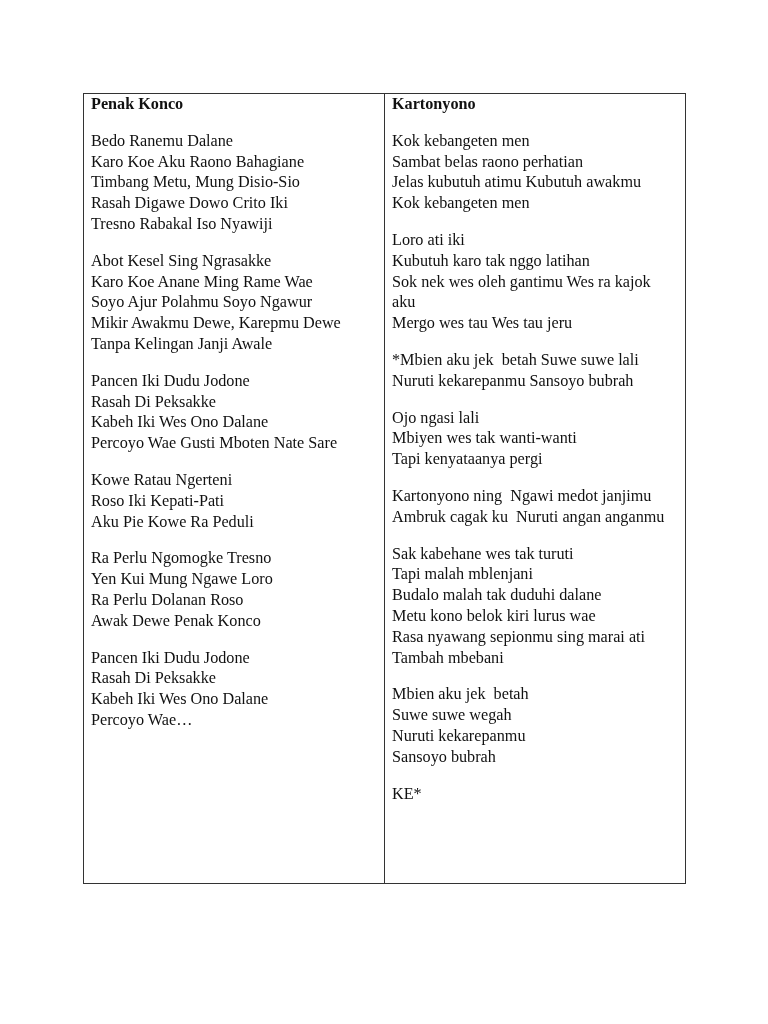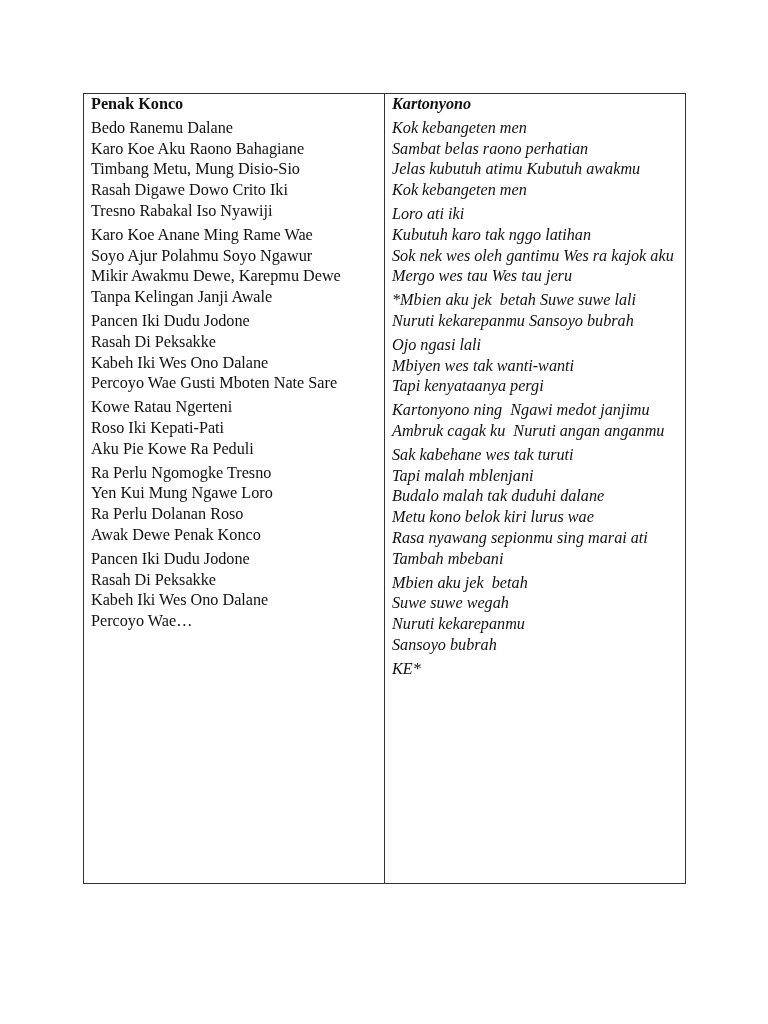--- a/index.html
+++ b/index.html
@@ -30,30 +30,29 @@
       padding: 0 7px;
       font-size: 16.2px;
       line-height: 20.8px;
     }
     .col-left {
       width: 301px;
       border-right: 1px solid #333333;
     }
     .col-right {
       flex: 1;
-      font-style: italic;
     }
     .col-title {
       font-weight: bold;
       margin-top: 0px;
       padding-top: 0px;
       height: 20.8px;
     }
     .stanza {
-      margin-top: 3px;
+      margin-top: 16px;
     }
     .line {
       display: block;
       white-space: pre-wrap;
     }
     .bold {
       font-weight: normal;
     }
   </style>
 </head>
@@ -65,20 +64,21 @@
 
     <div class="stanza">
       <span class="line">Bedo Ranemu Dalane</span>
       <span class="line">Karo Koe Aku Raono Bahagiane</span>
       <span class="line">Timbang Metu, Mung Disio-Sio</span>
       <span class="line">Rasah Digawe Dowo Crito Iki</span>
       <span class="line">Tresno Rabakal Iso Nyawiji</span>
     </div>
 
     <div class="stanza">
+      <span class="line">Abot Kesel Sing Ngrasakke</span>
       <span class="line">Karo Koe Anane Ming Rame Wae</span>
       <span class="line">Soyo Ajur Polahmu Soyo Ngawur</span>
       <span class="line">Mikir Awakmu Dewe, Karepmu Dewe</span>
       <span class="line">Tanpa Kelingan Janji Awale</span>
     </div>
 
     <div class="stanza">
       <span class="line">Pancen Iki Dudu Jodone</span>
       <span class="line">Rasah Di Peksakke</span>
       <span class="line">Kabeh Iki Wes Ono Dalane</span>

